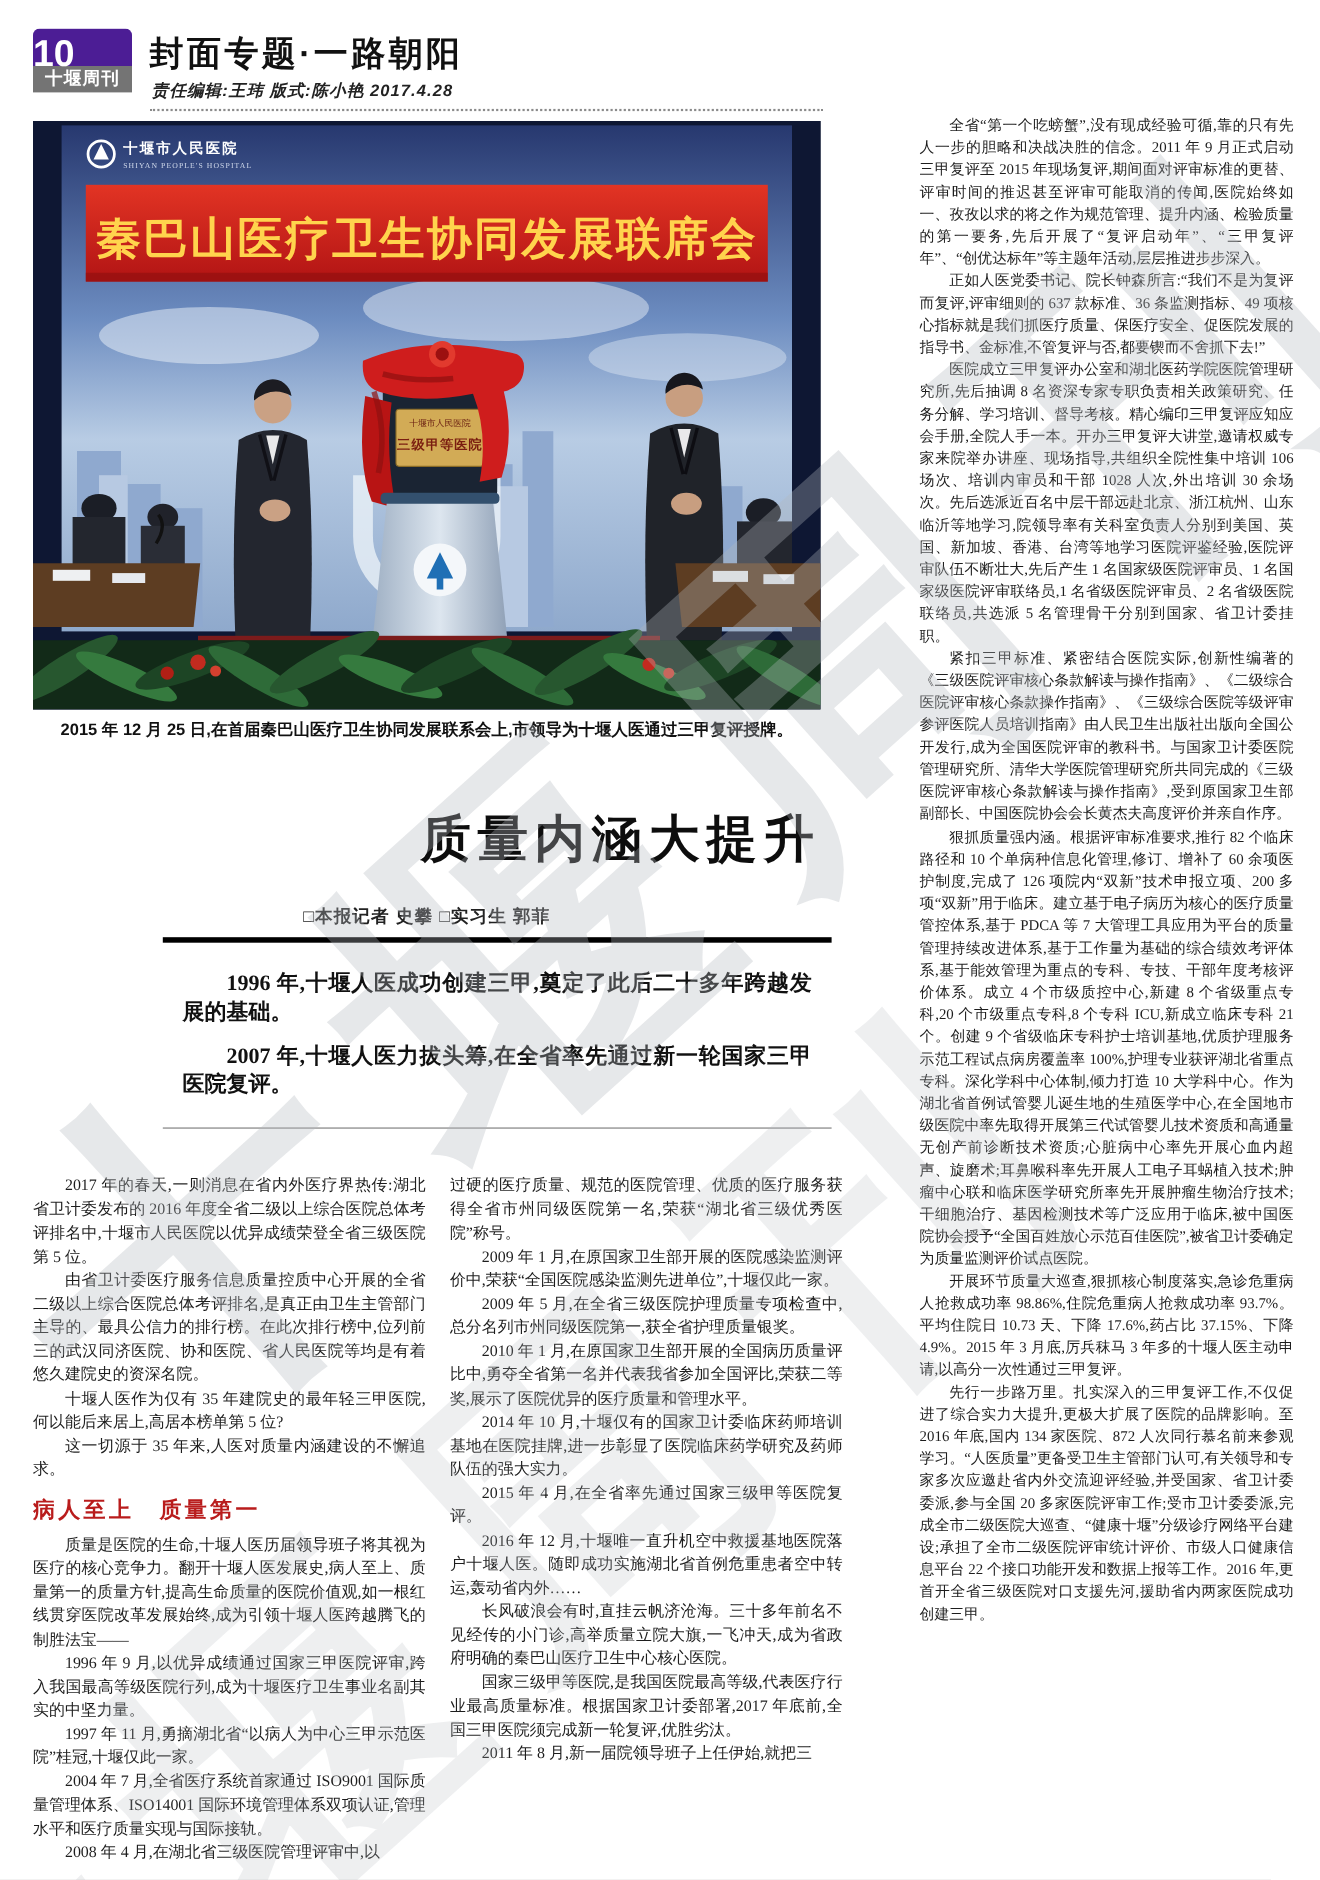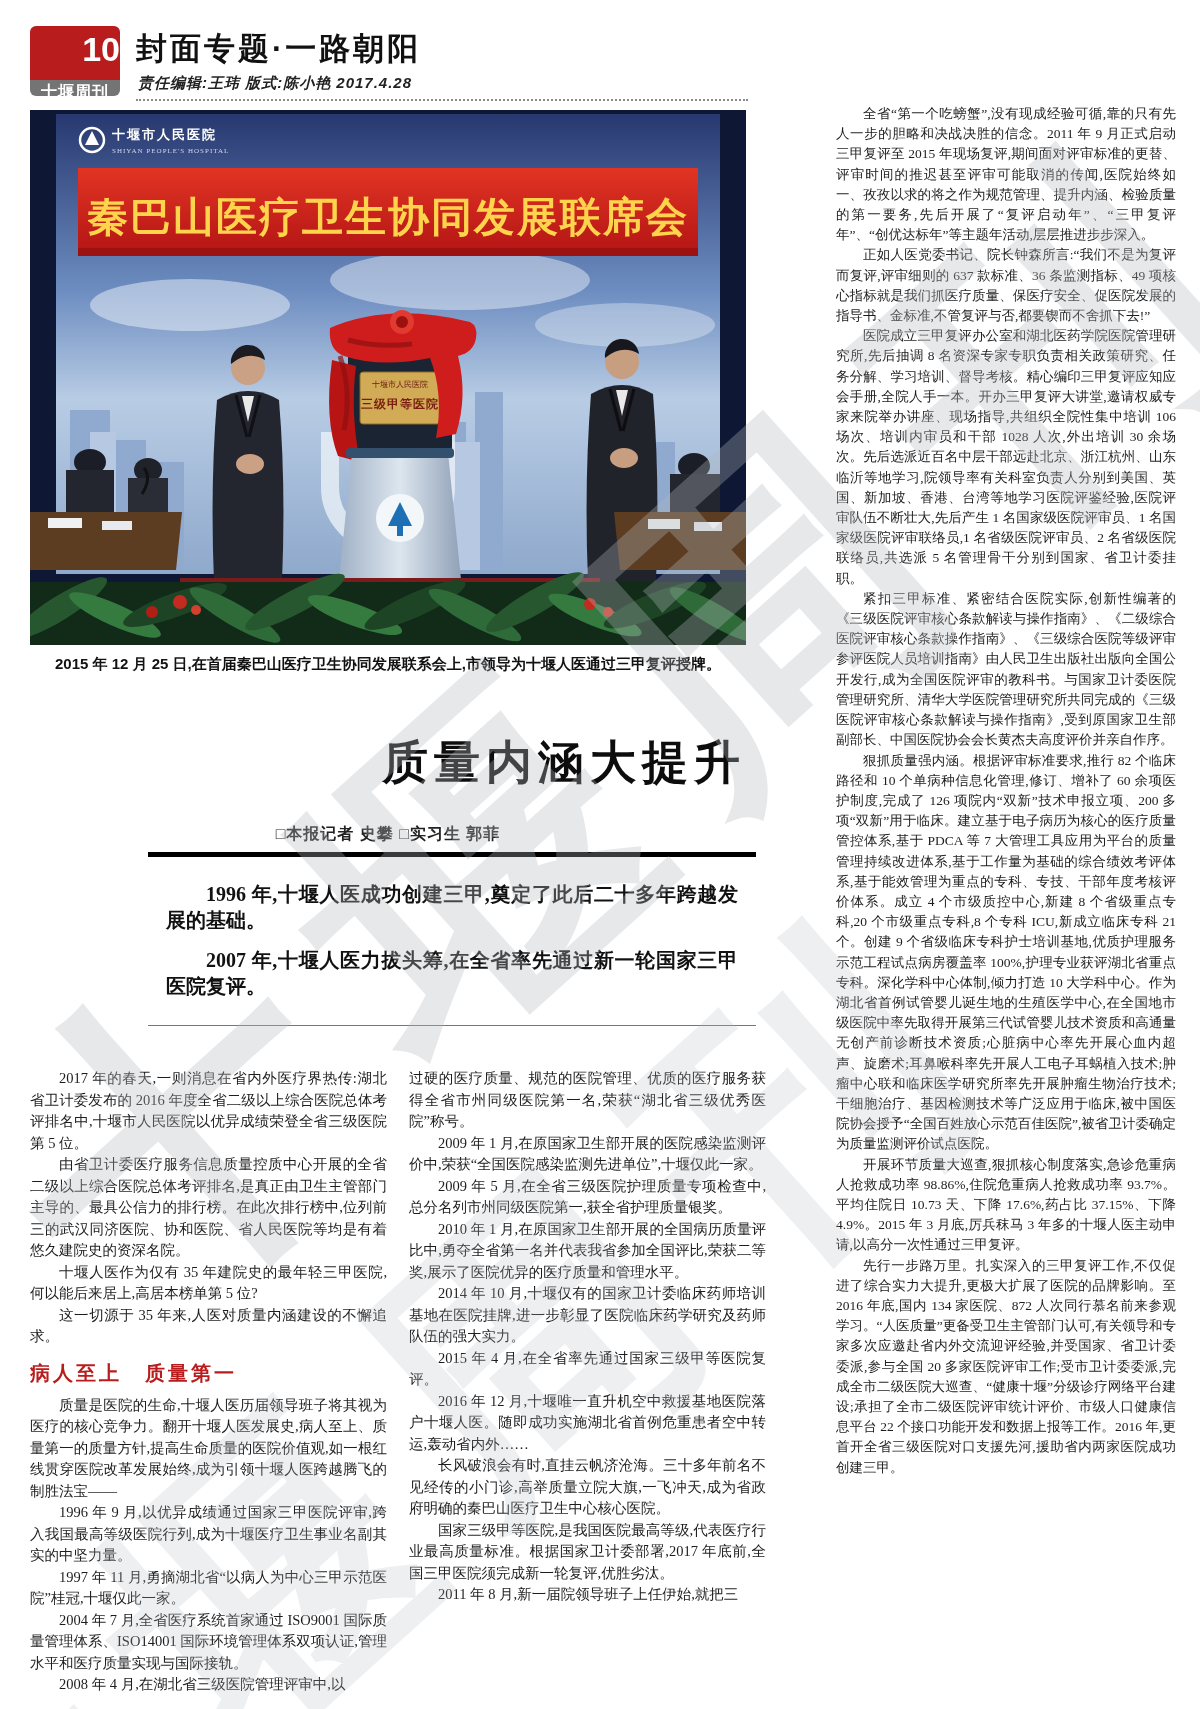--- a/index.html
+++ b/index.html
@@ -1,21 +1,21 @@
 <!DOCTYPE html>
 <html><head>
 <meta charset="utf-8">
 <style>
   html,body{margin:0;padding:0;background:#777;}
   .page{position:relative;width:1200px;height:1709px;background:#ffffff;overflow:hidden;
         font-family:"Liberation Serif",serif;color:#1c1c1c;}
 
   
   .pagenum-box{position:absolute;left:30px;top:26px;width:90px;height:70px;border-radius:6px;overflow:hidden;}
-  .pagenum-box .num{height:54px;background:#b91c1c;color:#fff;text-align:right;
+  .pagenum-box .num{height:34px;background:#4c1d95;color:#fff;text-align:left;
         font:700 34px/46px "Liberation Sans",sans-serif;}
   .pagenum-box .mast{height:24px;background:#747474;color:#fff;text-align:center;letter-spacing:1px;
         font:700 16px/24px "Liberation Sans",sans-serif;}
   .section-title{position:absolute;left:136px;top:32px;font:900 31px/1.1 "Liberation Sans",sans-serif;letter-spacing:3px;color:#111;}
   .credits{position:absolute;left:138px;top:75px;font:italic 700 15px/1 "Liberation Sans",sans-serif;color:#222;letter-spacing:1px;}
   .header-rule{position:absolute;left:136px;top:99px;width:612px;border-top:2px dotted #8a8a8a;}
 
   
   .photo{position:absolute;left:30px;top:110px;width:716px;height:535px;background:#0e1733;}
   .photo svg{display:block;}

